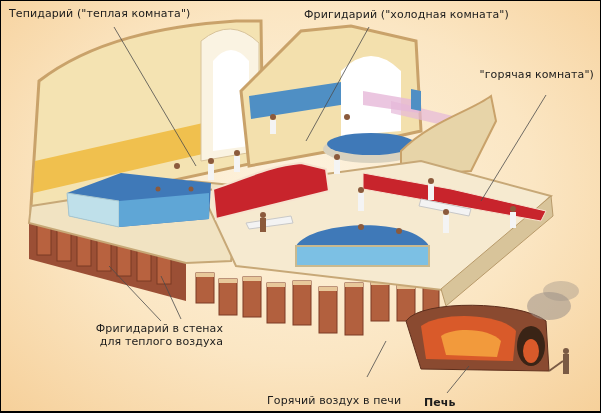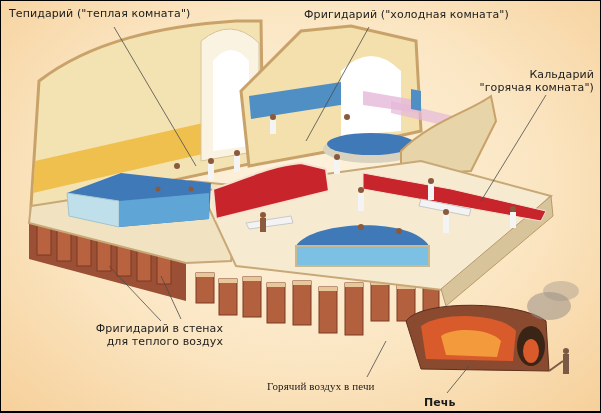--- a/index.html
+++ b/index.html
@@ -155,22 +155,21 @@
       <line x1="160" y1="320" x2="108" y2="265"></line>
       <line x1="180" y1="318" x2="160" y2="275"></line>
       <line x1="366" y1="376" x2="385" y2="340"></line>
       <line x1="446" y1="392" x2="468" y2="365"></line>
     </g>
   </svg>
 
   <div class="label" style="left:8px;top:6px;">Тепидарий ("теплая комната")</div>
   <div class="label" style="left:303px;top:7px;">Фригидарий ("холодная комната")</div>
   <div class="label right" style="right:6px;top:67px;">
-    <div>Кальдарий</div>
     <div>"горячая комната")</div>
   </div>
   <div class="label right" style="left:80px;top:321px;width:142px;">
     <div>Фригидарий в стенах</div>
-    <div>для теплого воздух</div>
+    <div>для теплого воздуха</div>
   </div>
-  <div class="label" style="left:266px;top:379px;font-family:Liberation Serif, serif;">Горячий воздух в печи</div>
+  <div class="label" style="left:266px;top:393px;">Горячий воздух в печи</div>
   <div class="label" style="left:423px;top:395px;font-weight:bold;">Печь</div>
 </div>
 
 </body></html>

